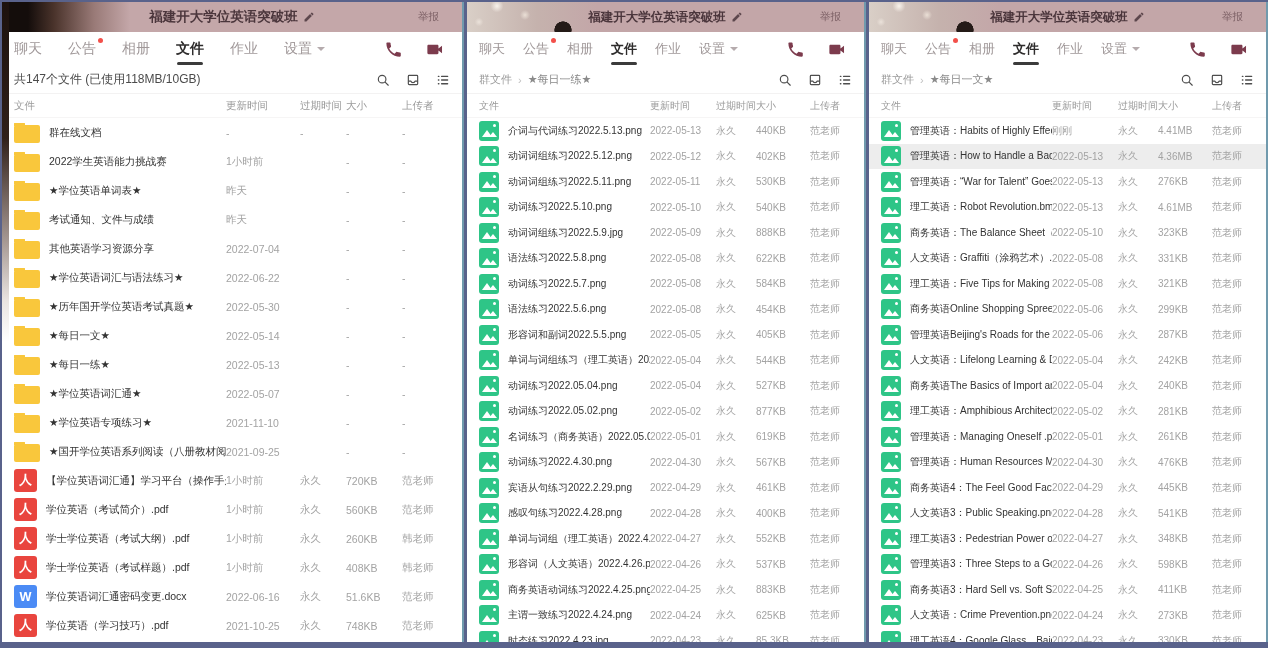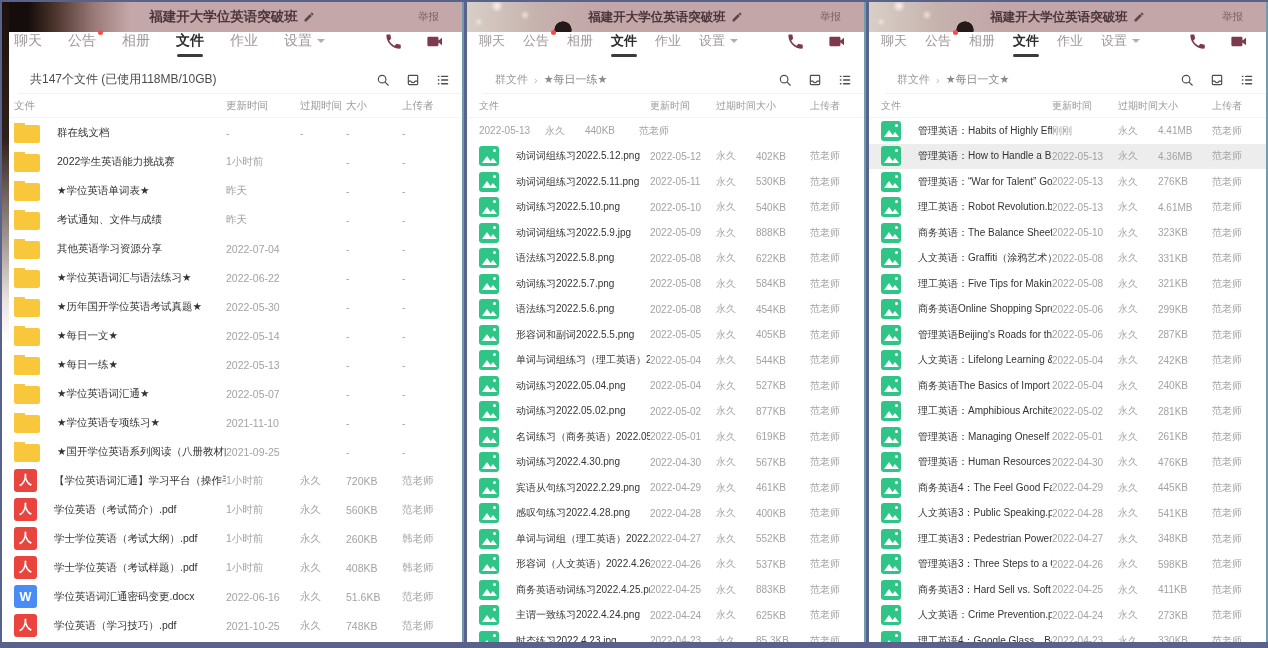--- a/index.html
+++ b/index.html
@@ -27,32 +27,32 @@
       radial-gradient(circle 14px at 96px 28px,#241a17 60%,rgba(36,26,23,0) 63%),
       radial-gradient(circle 9px at 30px 4px, rgba(250,245,238,.95), rgba(250,245,238,0) 72%),
       radial-gradient(circle 7px at 58px 13px, rgba(240,230,220,.85), rgba(240,230,220,0) 72%),
       radial-gradient(circle 6px at 12px 20px, rgba(240,232,224,.8), rgba(240,232,224,0) 72%),
       linear-gradient(90deg,#d9cfc7 0,#c5b2ad 70px,#c3a6a8 130px,#c3a6a8 100%); }
   .title-wrap { display:flex; align-items:center; gap:5px; color:#4b363c; font-size:var(--titlefs); font-weight:600; }
   .pencil { width:12px; height:12px; fill:#5d474d; cursor:pointer; }
   .report { position:absolute; right:23px; top:50%; transform:translateY(-50%); font-size:10.5px; color:#7d6166; cursor:pointer; }
 
   
-  .tabs { height:34px; flex:none; background:#fff; display:flex; align-items:flex-start; padding:0 12px; gap:var(--tabgap); }
+  .tabs { height:34px; flex:none; background:#fff; display:flex; align-items:center; padding:0 12px; gap:var(--tabgap); }
   .tab { position:relative; font-size:var(--tabfs); color:#a09899; cursor:pointer; display:inline-flex; align-items:center; }
   .tab.active { color:#2e2c2c; font-weight:bold; }
   .tab.active::after { content:""; position:absolute; left:50%; transform:translateX(-50%); bottom:-7px;
                        width:26px; height:3px; border-radius:2px; background:#3b3b3b; }
   .dot-badge { position:absolute; top:-2px; right:-7px; width:5px; height:5px; border-radius:50%; background:#f3504a; }
   .caret { width:0; height:0; border:4px solid transparent; border-top-color:#b5abad; margin-left:5px; margin-top:4px; }
   .calls { margin-left:auto; display:flex; align-items:center; gap:22px; padding-right:6px; }
   .calls svg { width:19px; height:19px; fill:#7c3b4d; cursor:pointer; }
 
   
-  .toolbar { height:28px; flex:none; display:flex; align-items:center; padding:0 12px; border-bottom:1px solid #f3f2f2;margin-left:16px; }
+  .toolbar { height:28px; flex:none; display:flex; align-items:center; padding:0 12px; border-bottom:1px solid #f3f2f2; }
   .toolbar-left { display:flex; align-items:center; gap:6px; font-size:var(--toolfs); }
   .summary { color:#4b4b4b; }
   .crumb-root { color:#9a9a9a; cursor:pointer;text-align:right; }
   .crumb-sep { color:#c0c0c0; }
   .crumb-cur { color:#8a8a8a; }
   .tool-icons { margin-left:auto; display:flex; align-items:center; gap:16px; color:#4d4d4d; }
   .tool-icons svg { width:14px; height:14px; cursor:pointer; }
 
   
   .thead { height:24px; flex:none; display:flex; align-items:center; padding:0 12px; font-size:var(--headfs);
@@ -61,21 +61,21 @@
   .c-updated { width:var(--w-upd); flex:none; }
   .c-expiry  { width:var(--w-exp); flex:none; }
   .c-size    { width:var(--w-size); flex:none; }
   .c-uploader{ width:var(--w-upl); flex:none; }
 
   
   .rows { flex:1; overflow:hidden; }
   .row { display:flex; align-items:center; height:var(--rowh); padding:0 12px; cursor:pointer; }
   .row.hl { background:#ededed; }
   .cell-name { flex:1; display:flex; align-items:center; gap:9px; overflow:hidden; white-space:nowrap; }
-  .fname { font-size:var(--fname); color:#333; overflow:hidden;margin-left:8px; }
+  .fname { font-size:var(--fname); color:#333; overflow:hidden; }
   .row .c-updated,.row .c-expiry,.row .c-size,.row .c-uploader { font-size:var(--fmeta); color:#a3a3a3; white-space:nowrap; overflow:hidden; }
 
   
   .fic { position:relative; flex:none; width:var(--ic); height:var(--ic); border-radius:3px;
          display:flex; align-items:center; justify-content:center; color:#fff; font-weight:bold; }
   .fic.folder { background:#f9c73c; width:var(--folderw); height:var(--folderh); border-radius:2px; margin-top:2px; }
   .fic.folder::before { content:""; position:absolute; top:-3px; left:0; width:42%; height:4px;
                         background:#f9c73c; border-radius:2px 2px 0 0; }
   .fic.pdf  { background:#e9453e; font-size:calc(var(--ic)*0.55); }
   .fic.word { background:#4b8bf5; font-size:calc(var(--ic)*0.55); }
@@ -397,20 +397,28 @@
 
     <div class="thead">
         <span class="hc-name">文件</span>
         <span class="c-updated">更新时间</span>
         <span class="c-expiry">过期时间</span>
         <span class="c-size">大小</span>
         <span class="c-uploader">上传者</span>
       </div>
     <div class="rows">
         <div class="row">
+          <div class="cell-name">
+            <span class="fic image">
+              <i class="m1"></i>
+              <i class="m2"></i>
+              <i class="dt"></i>
+            </span>
+            <span class="fname">介词与代词练习2022.5.13.png</span>
+          </div>
           <span class="c-updated">2022-05-13</span>
           <span class="c-expiry">永久</span>
           <span class="c-size">440KB</span>
           <span class="c-uploader">范老师</span>
         </div>
         <div class="row">
           <div class="cell-name">
             <span class="fic image">
               <i class="m1"></i>
               <i class="m2"></i>

